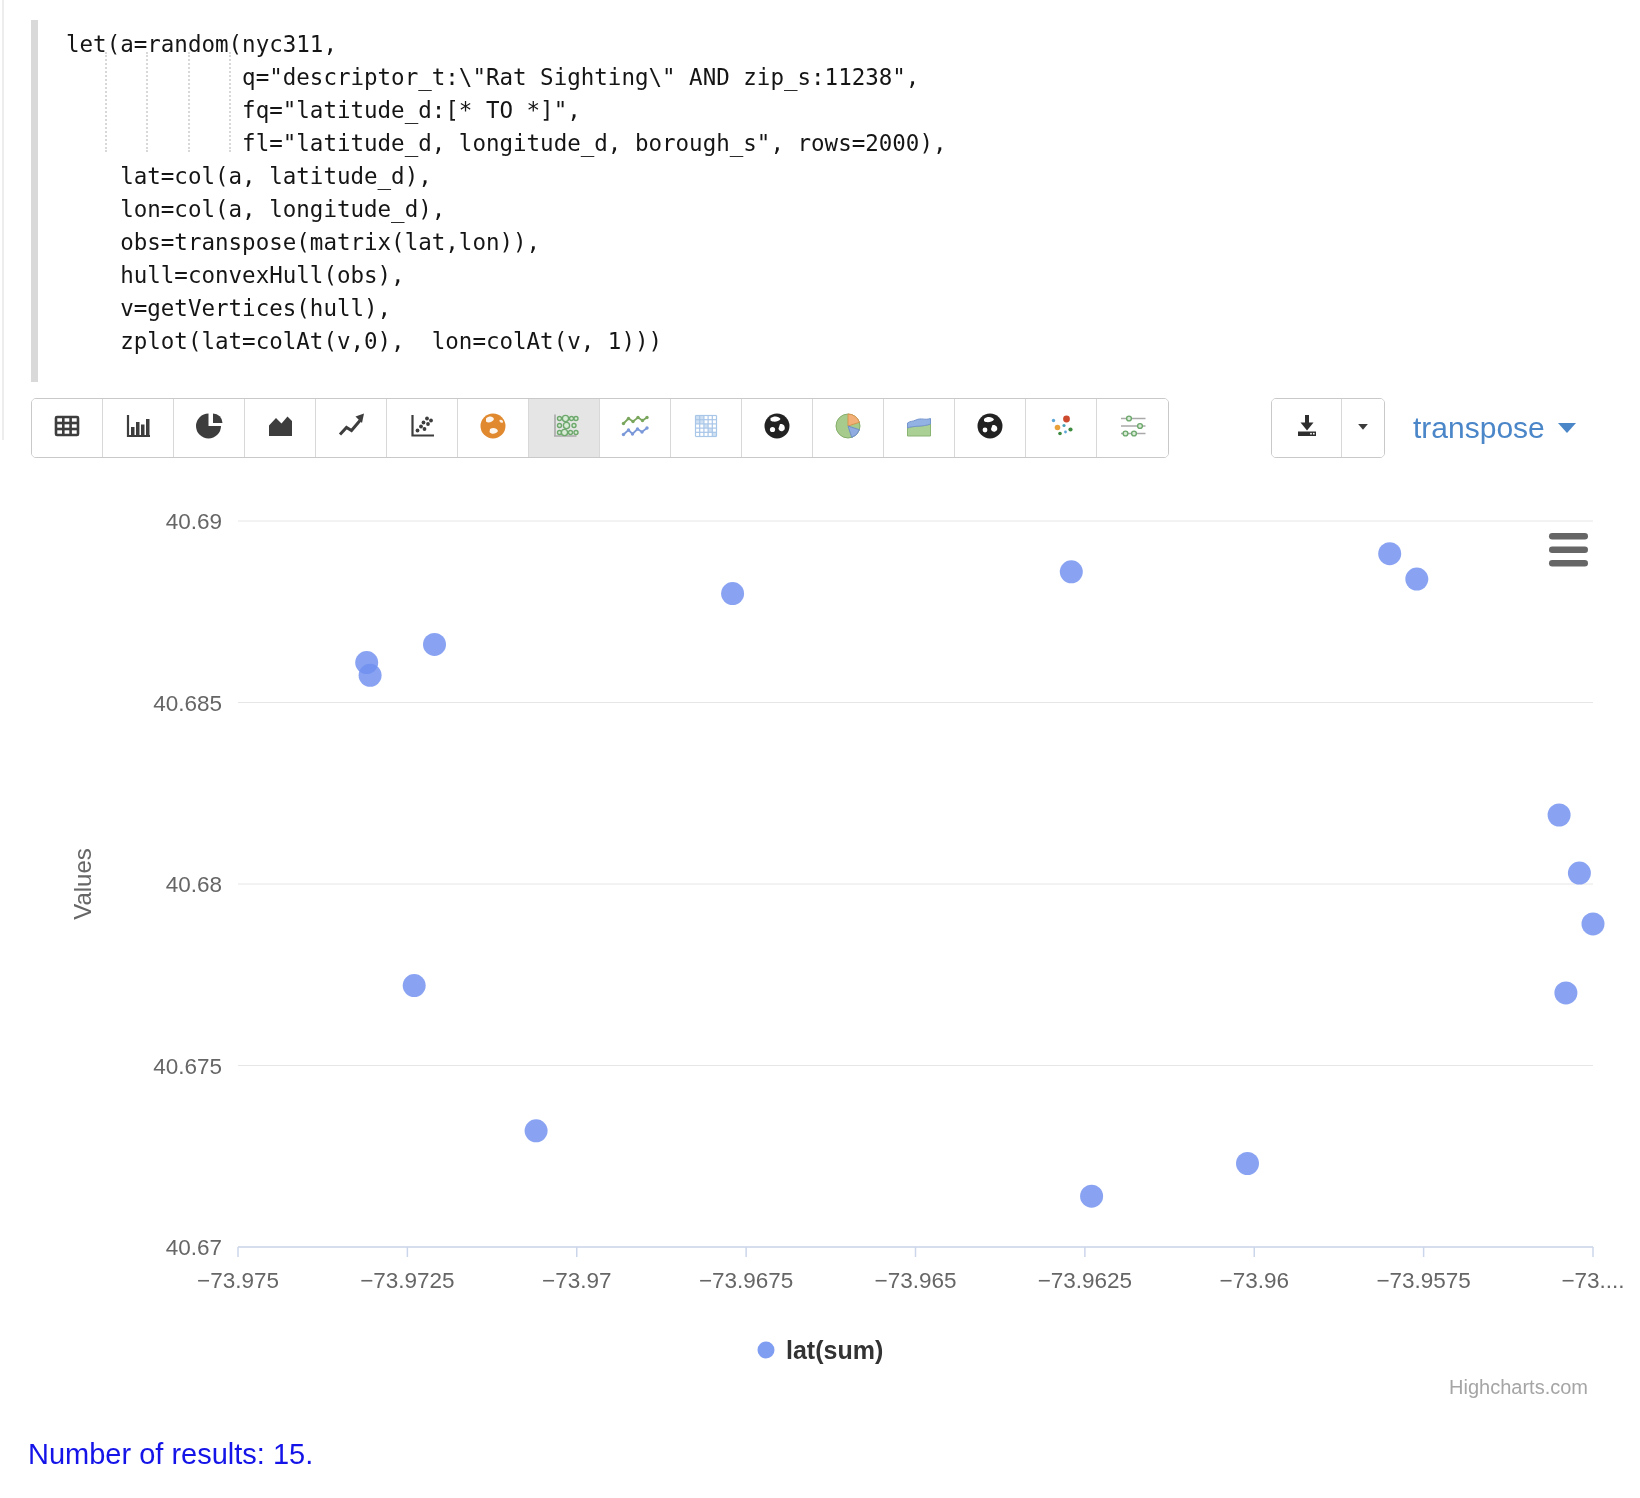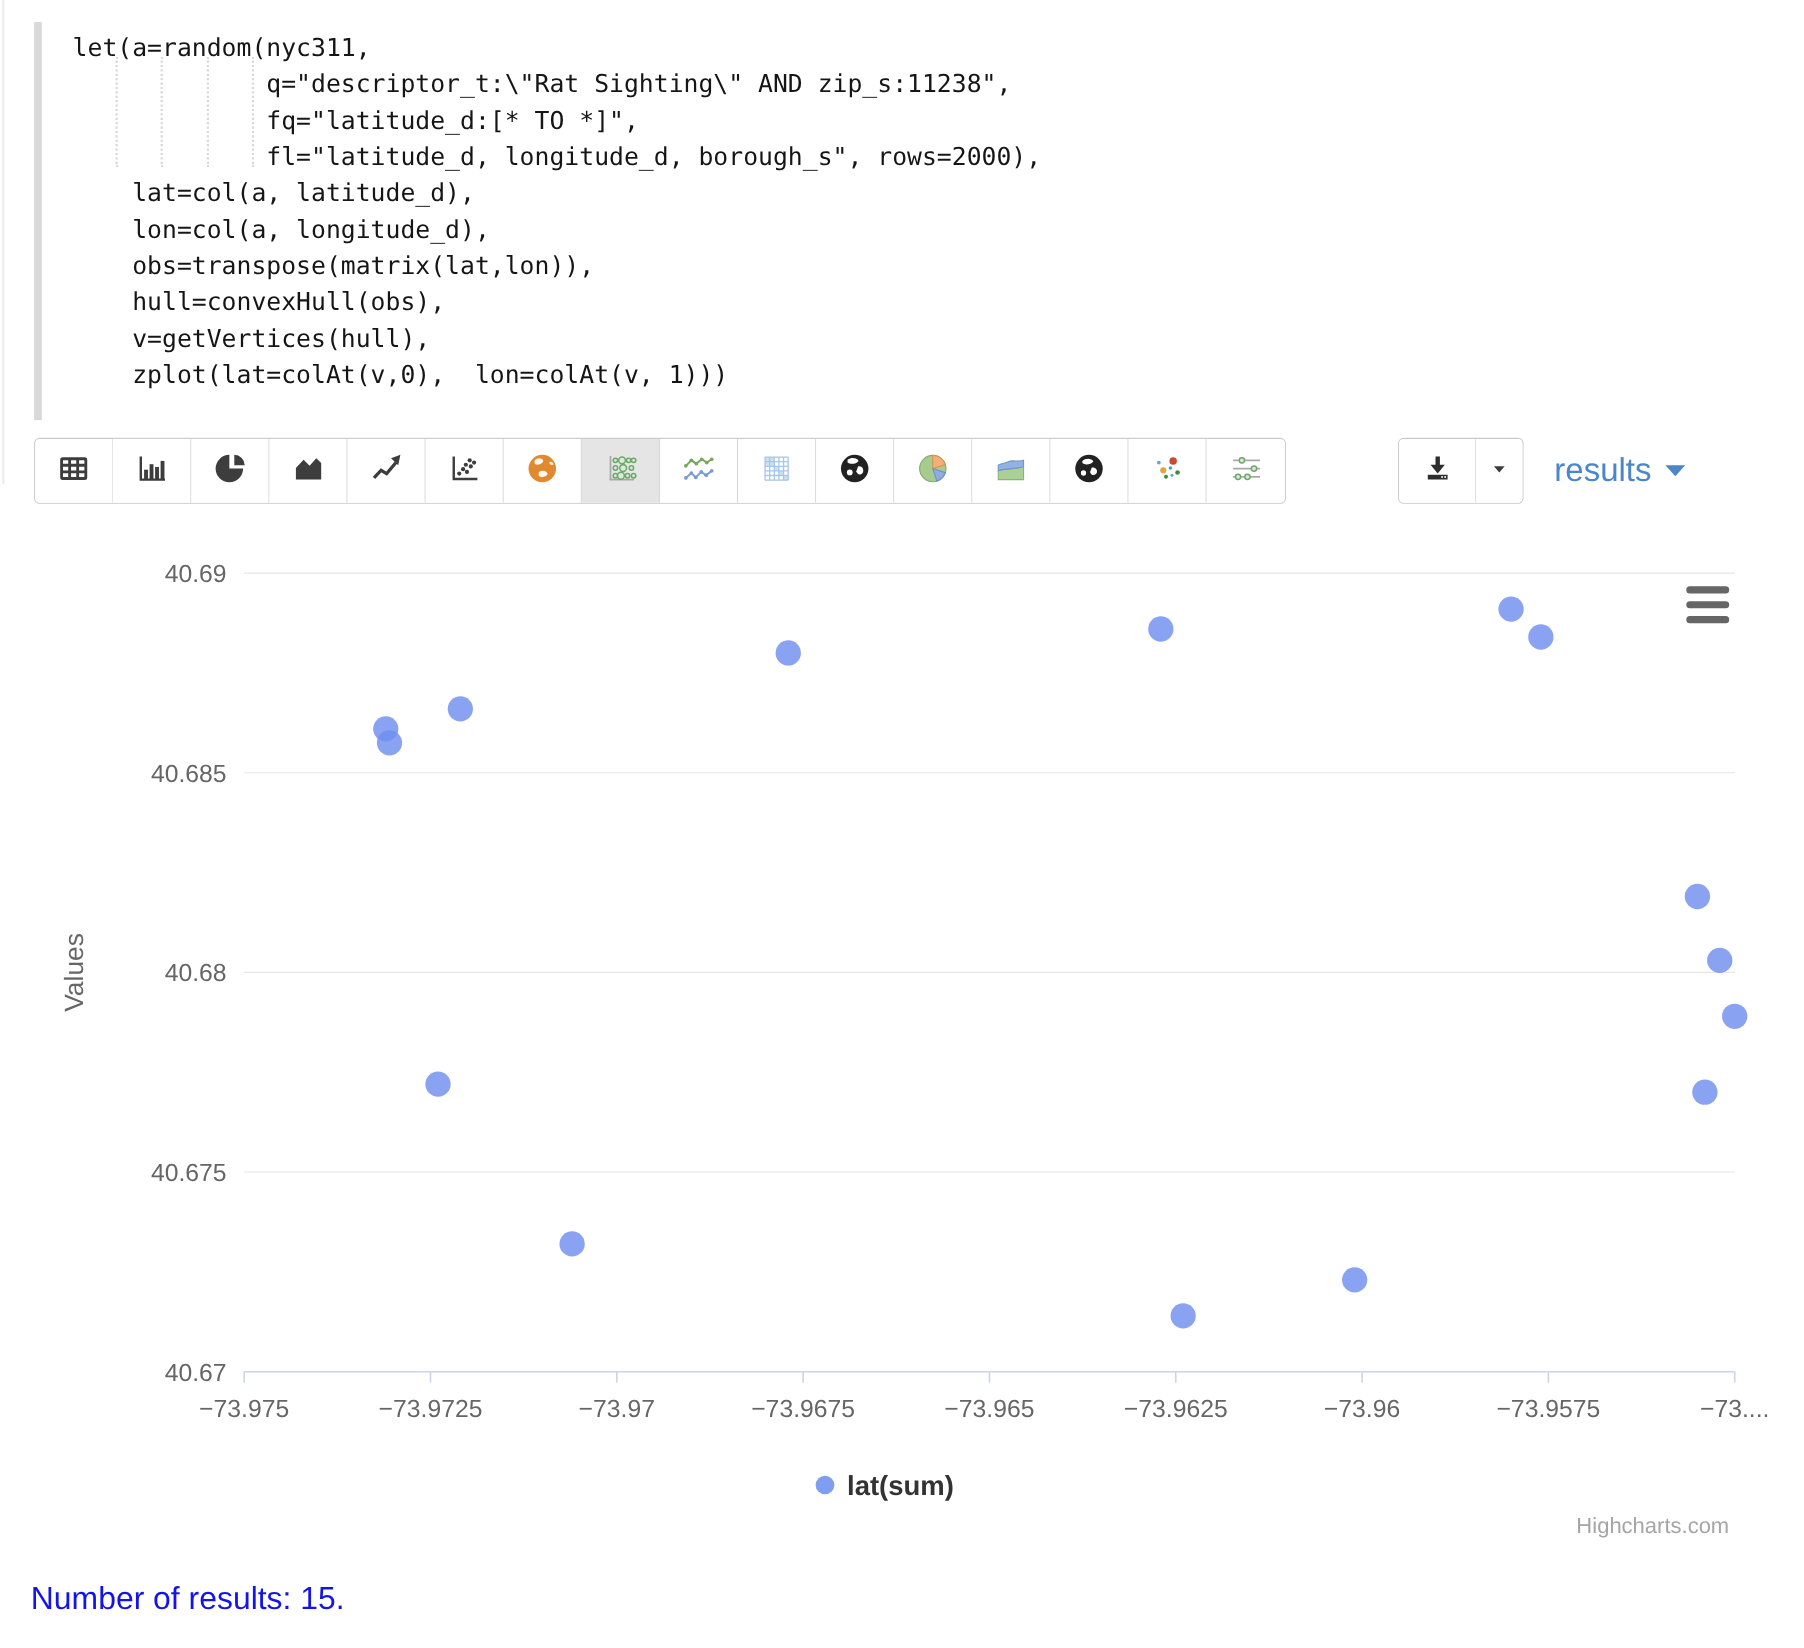--- a/index.html
+++ b/index.html
@@ -23,21 +23,21 @@
     width:71px;display:flex;align-items:center;justify-content:center;
     border-right:1px solid #d8d8d8;cursor:pointer;box-sizing:border-box;background:#fff;
   }
   .tb-btn:first-child{border-radius:4px 0 0 4px;}
   .tb-btn:last-child{border-right:none;border-radius:0 4px 4px 0;}
   .tb-btn.selected{background:#e5e5e5;}
   .settings-link{
     position:absolute;left:1413px;top:398px;height:60px;display:flex;align-items:center;
     gap:11px;color:#4a86c8;font-size:30px;cursor:pointer;
   }
-  #chart{position:absolute;left:0;top:470px;width:1520px;height:960px;}
+  #chart{position:absolute;left:16px;top:470px;width:1520px;height:960px;}
   .footer-text{position:absolute;left:28px;top:1438px;font-size:29px;color:#1414e8;}
 </style>
 </head>
 <body>
 
 <div class="edge-line"></div>
 <div class="quote-bar"></div>
 <div class="indent-guide" style="left:105px"></div>
 <div class="indent-guide" style="left:146px"></div>
 <div class="indent-guide" style="left:188px"></div>
@@ -251,21 +251,21 @@
         </svg></span>
   </div>
   <div class="tb-btn" style="width:42px">
     <span id="caret-icon-slot"><svg width="26" height="26" viewBox="0 0 32 32">
           <polygon points="10,13.5 22,13.5 16,20.5" fill="#3b3b3b"></polygon>
         </svg></span>
   </div>
 </div>
 
 <div class="settings-link">
-  <span>results</span>
+  <span>transpose</span>
   <svg width="22" height="16" viewBox="0 0 22 16">
     <polygon points="2,3 20,3 11,13" fill="#4a86c8"></polygon>
   </svg>
 </div>
 
 <div id="chart"><svg width="1640" height="960" viewBox="0 0 1640 960" font-family="Liberation Sans, sans-serif">
       <line x1="222" y1="51" x2="1577" y2="51" stroke="#e6e6e6" stroke-width="1"></line>
       <text x="206" y="59" text-anchor="end" font-size="22.5" fill="#666666">40.69</text>
       <line x1="222" y1="232.49999999987102" x2="1577" y2="232.49999999987102" stroke="#e6e6e6" stroke-width="1"></line>
       <text x="206" y="240.49999999987102" text-anchor="end" font-size="22.5" fill="#666666">40.685</text>

